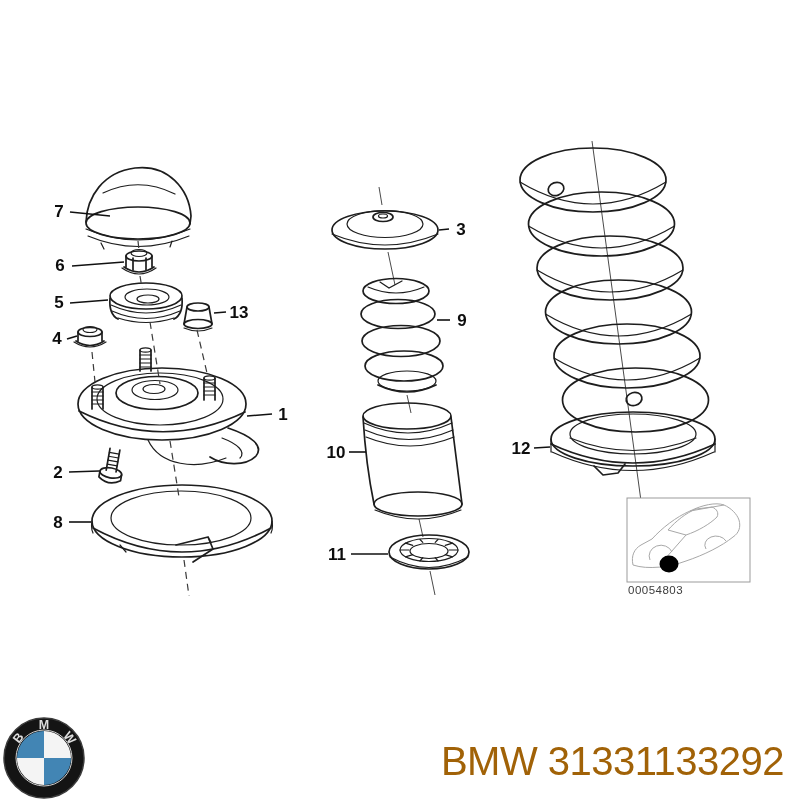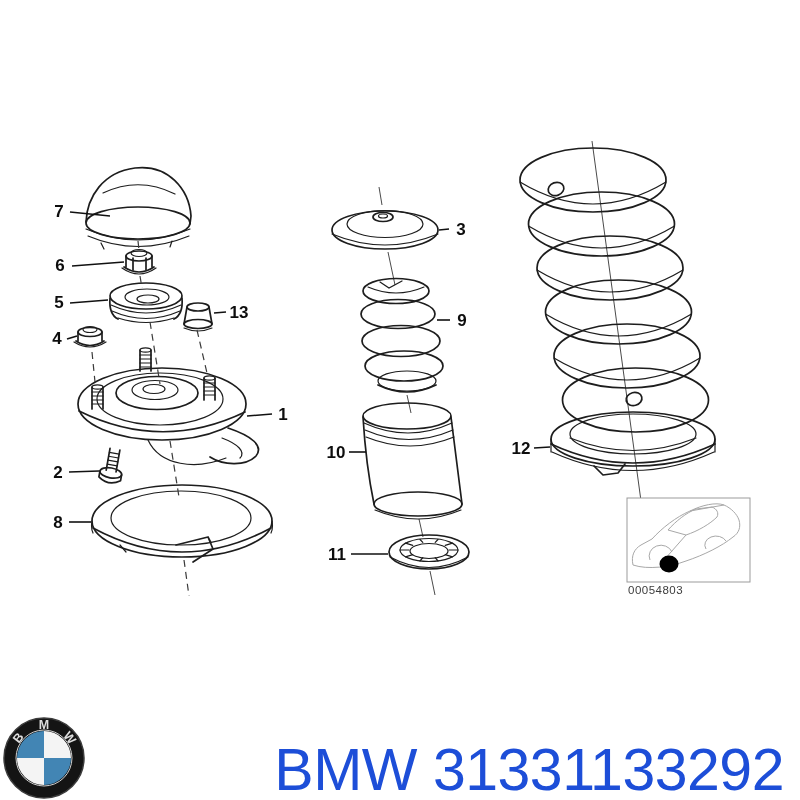--- a/index.html
+++ b/index.html
@@ -9,22 +9,22 @@
   svg{display:block;}
   .art{fill:none;stroke:#1d1d1d;stroke-width:1.7;stroke-linecap:round;stroke-linejoin:round;}
   .art2{fill:none;stroke:#1d1d1d;stroke-width:1.2;stroke-linecap:round;}
   .thin{fill:none;stroke:#4a4a4a;stroke-width:1;}
   .dsh{fill:none;stroke:#3a3a3a;stroke-width:1.2;stroke-dasharray:7 5;}
   .ld{stroke:#111;stroke-width:1.6;}
   .co{font:700 17px "Liberation Sans",sans-serif;fill:#0d0d0d;text-anchor:middle;}
   .car{fill:none;stroke:#a8a8a8;stroke-width:1;stroke-linejoin:round;}
   .thumbcode{font:11.5px "Liberation Sans",sans-serif;fill:#3c3c3c;letter-spacing:.5px;}
   .logoletter{font:700 12.5px "Liberation Sans",sans-serif;fill:#dedede;text-anchor:middle;}
-  #partnumber{position:absolute;right:16px;top:741px;font-size:59px;line-height:1.0;
-      color:#1d4ed8;letter-spacing:-0.5px;white-space:nowrap;}
+  #partnumber{position:absolute;right:16px;top:741px;font-size:40px;line-height:1.0;
+      color:#a16207;letter-spacing:-0.5px;white-space:nowrap;}
   #logo{position:absolute;left:2px;top:716px;width:84px;height:84px;}
 </style>
 </head>
 <body>
 
 <div id="stage">
 
 <svg width="800" height="620" viewBox="0 0 800 620">
 
   <g>

